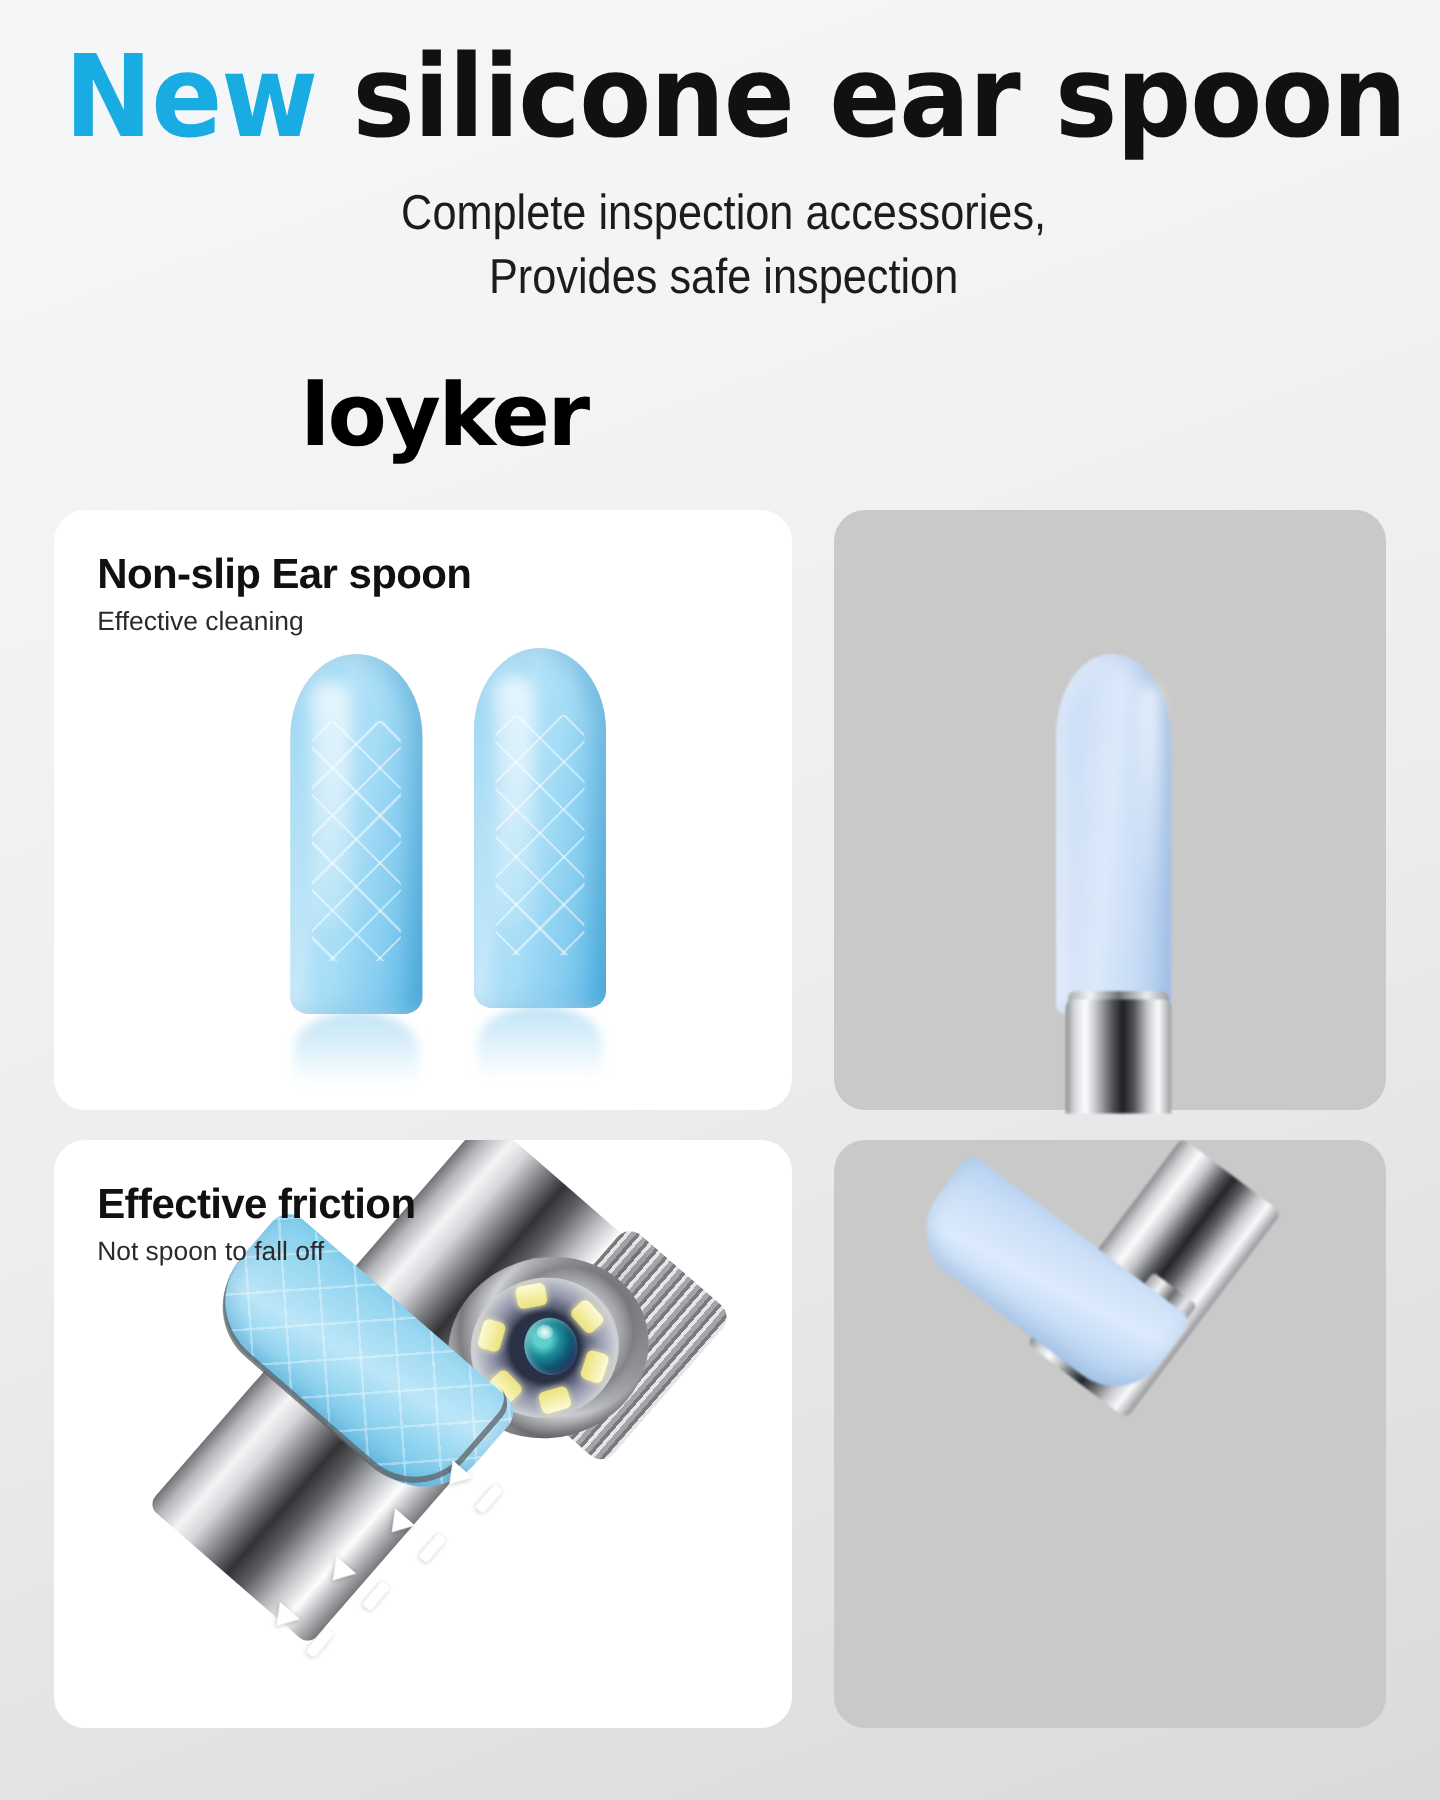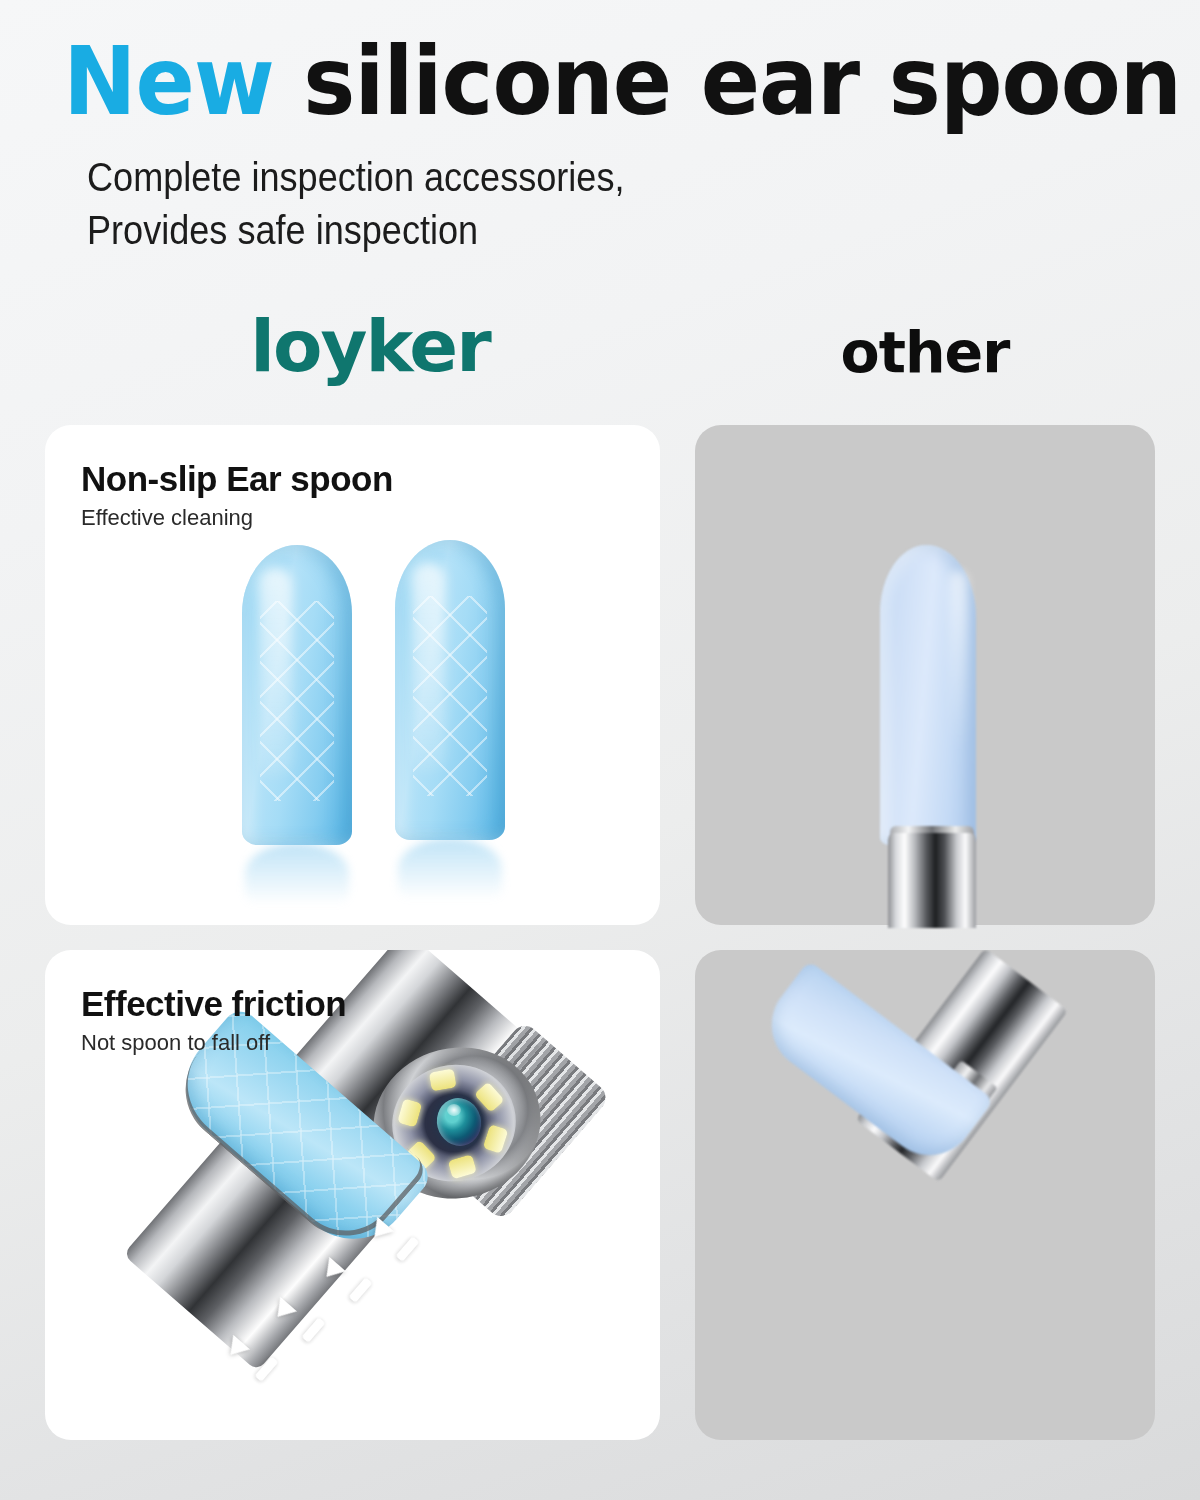--- a/index.html
+++ b/index.html
@@ -5,21 +5,21 @@
   * { margin:0; padding:0; box-sizing:border-box; }
 
   body {
     width:1200px; height:1500px;
     font-family:"Liberation Sans", sans-serif;
     background:linear-gradient(160deg,#f6f7f8 0%,#f2f3f4 28%,#eceded 55%,#e2e3e4 78%,#d9dadb 100%);
     overflow:hidden; position:relative;
   }
 
   
-  .header { padding:34px 0 0 16px; }
+  .header { padding:34px 0 0 6px; text-align:center; }
 
   .headline {
     font-family:"DejaVu Sans", sans-serif;
     font-weight:700;
     font-size:95px;
     line-height:1.0;
     letter-spacing:-1px;
     color:#111;
     white-space:nowrap;
     transform:scaleX(0.92);
@@ -38,21 +38,21 @@
     transform-origin:center;
   }
 
   
   .brand-row { position:absolute; top:310px; left:0; width:1200px; height:95px; }
 
   .brand-loyker {
     position:absolute; left:45px; width:650px; text-align:center;
     font-family:"DejaVu Sans", sans-serif;
     font-weight:700; font-size:72px; line-height:1;
-    color:#0f766e; letter-spacing:-2px;
+    color:#000000; letter-spacing:-2px;
   }
   .brand-other {
     position:absolute; left:695px; width:460px; text-align:center;
     font-family:"DejaVu Sans", sans-serif;
     font-weight:700; font-size:57px; line-height:1;
     color:#0d0d0d; letter-spacing:-1px;
     padding-top:14px;
   }
 
   
@@ -274,21 +274,20 @@
     <span class="hl-new">New</span><span> silicone ear spoon</span>
   </div>
   <div class="subtitle">
     <div>Complete inspection accessories,</div>
     <div>Provides safe inspection</div>
   </div>
 </div>
 
 <div class="brand-row">
   <div class="brand-loyker">loyker</div>
-  <div class="brand-other">other</div>
 </div>
 
 <div class="panel panel-left row-top">
   <div class="panel-title">Non-slip Ear spoon</div>
   <div class="panel-sub">Effective cleaning</div>
 </div>
 
 <div class="tips-stage">
   <div class="tip tip-a">
     <div class="tip-diamonds"></div>

